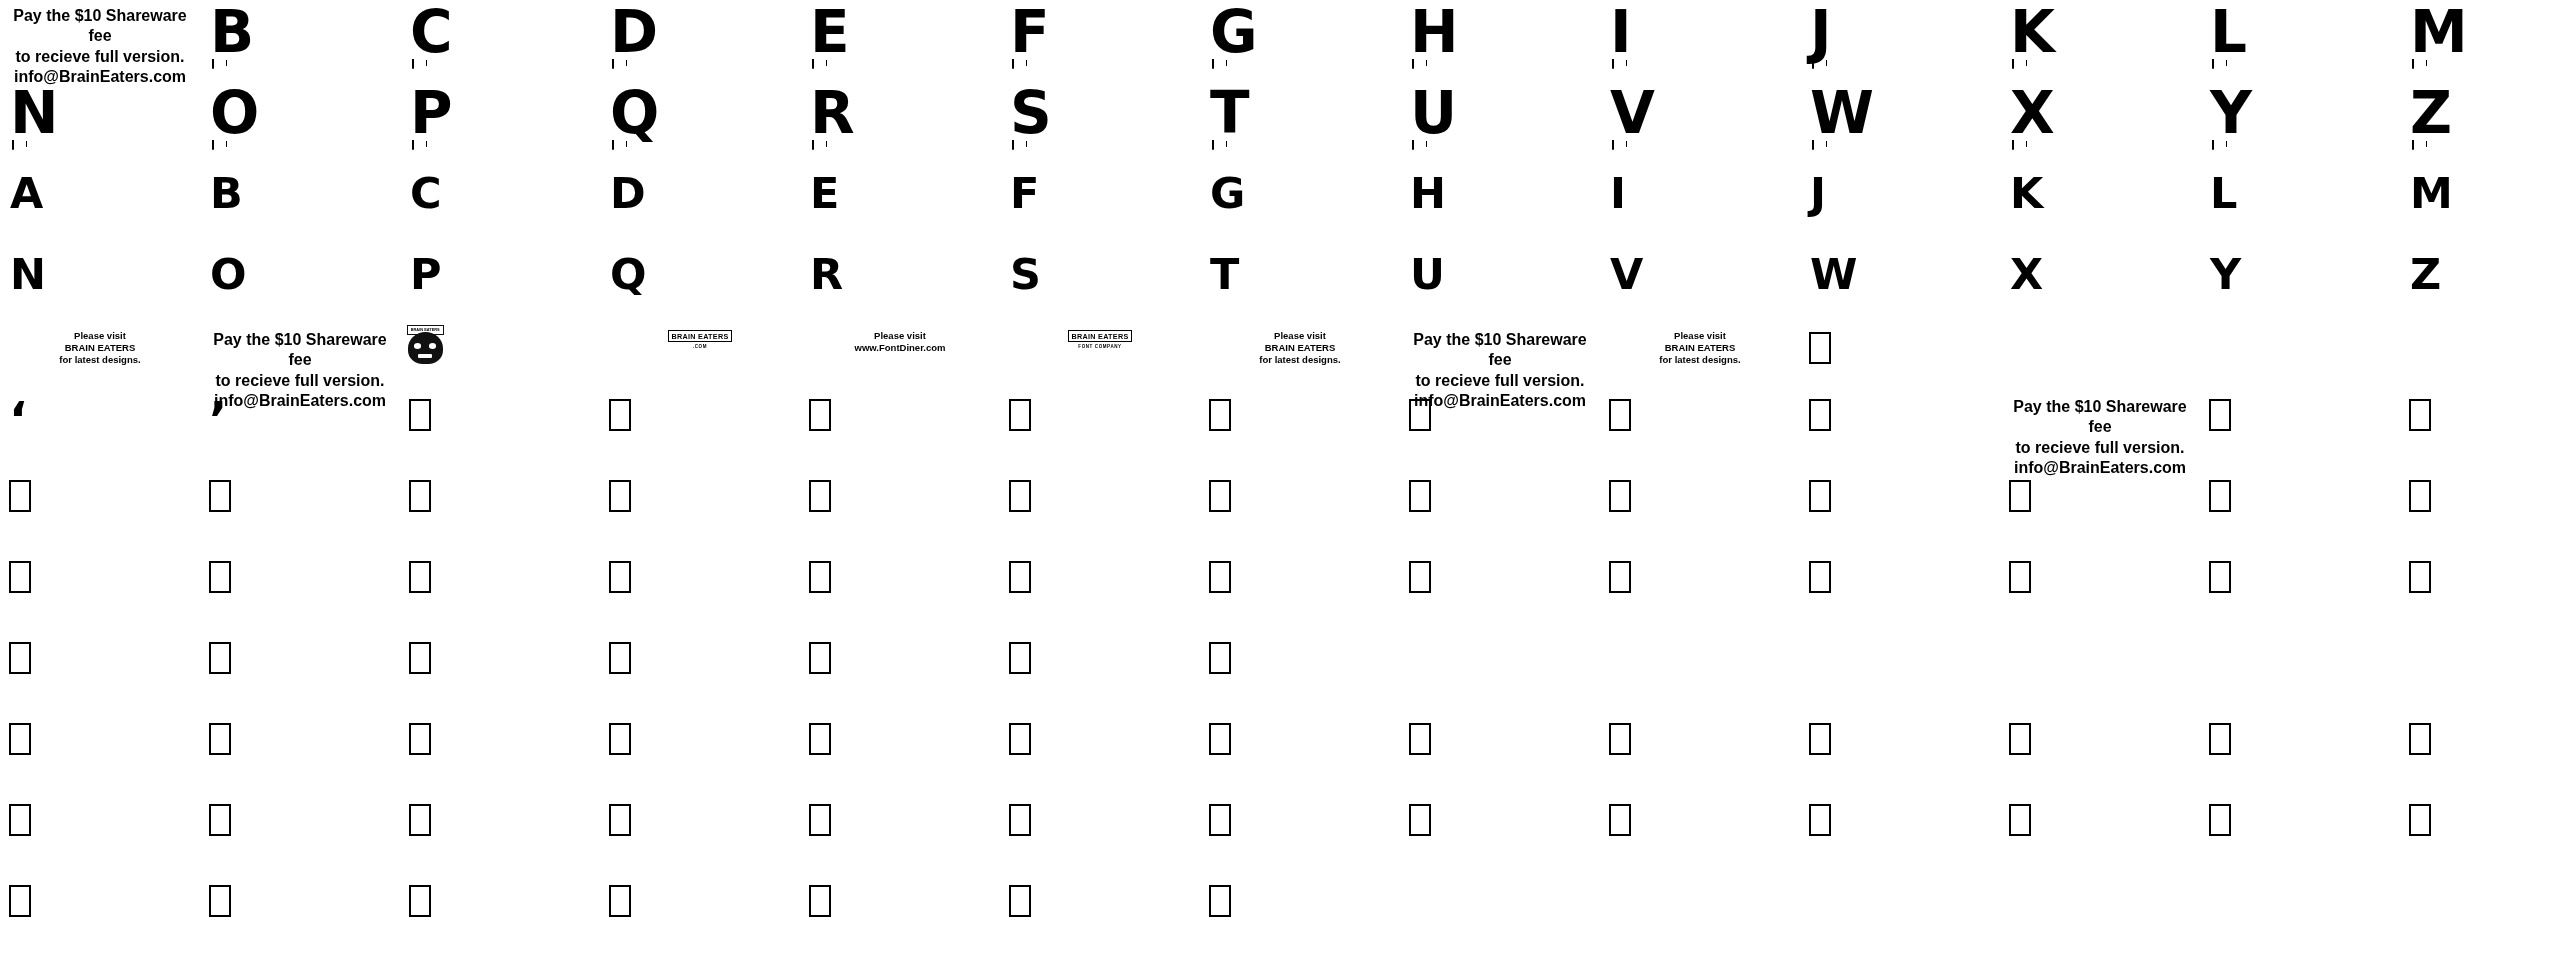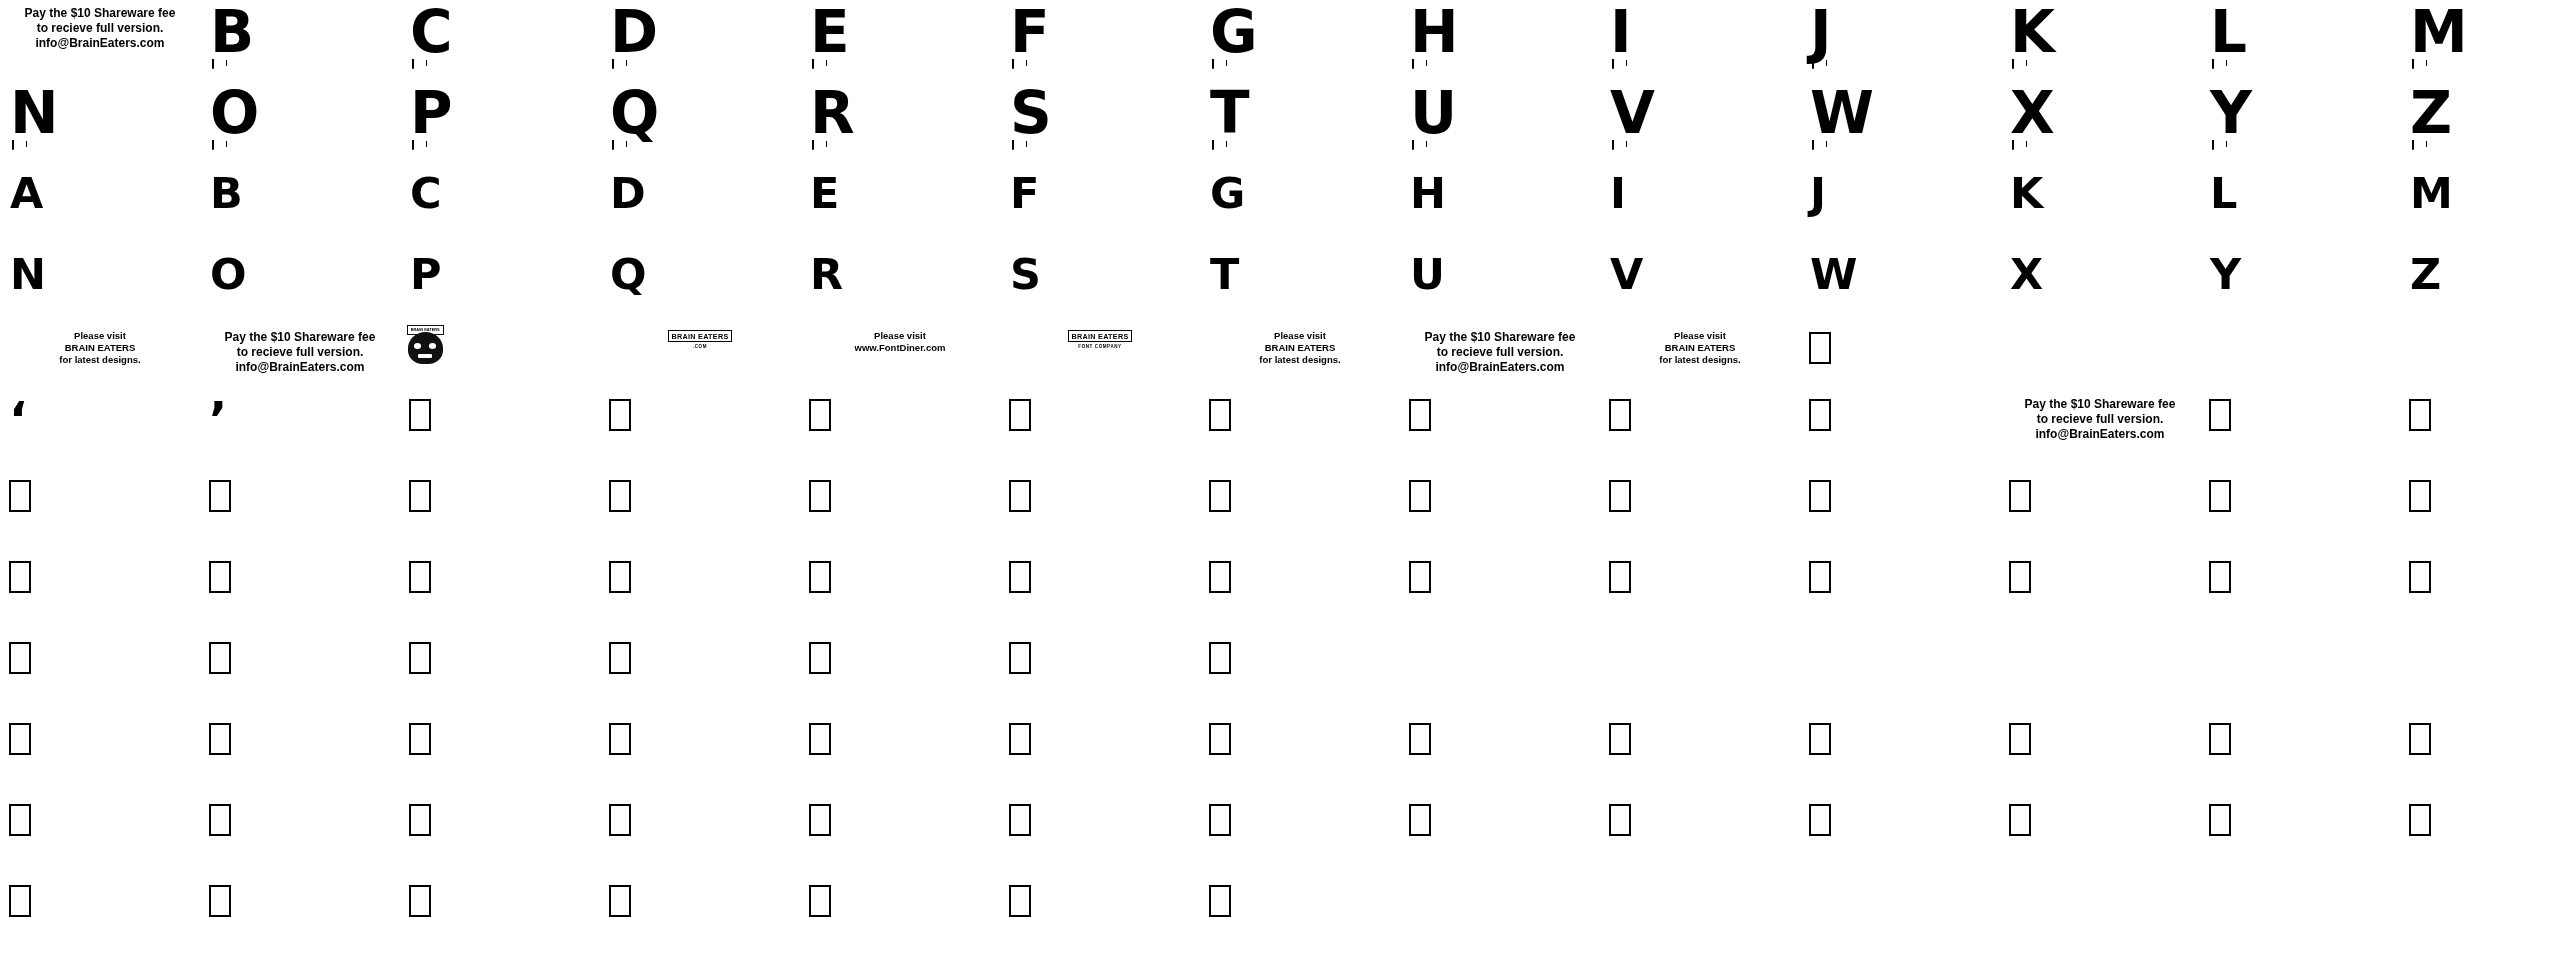--- a/index.html
+++ b/index.html
@@ -78,21 +78,21 @@
     padding-top: 10px;
   }
 
   
   .notice-row {
     height: 67px;
   }
   .notice {
     font-family: "Liberation Sans", sans-serif;
     font-weight: 700;
-    font-size: 12px;
+    font-size: 16px;
     line-height: 1.28;
     text-align: center;
     width: 100%;
     padding-top: 5.6px;
     white-space: pre-line;
   }
   .notice.small {
     font-size: 9.5px;
   }
 

